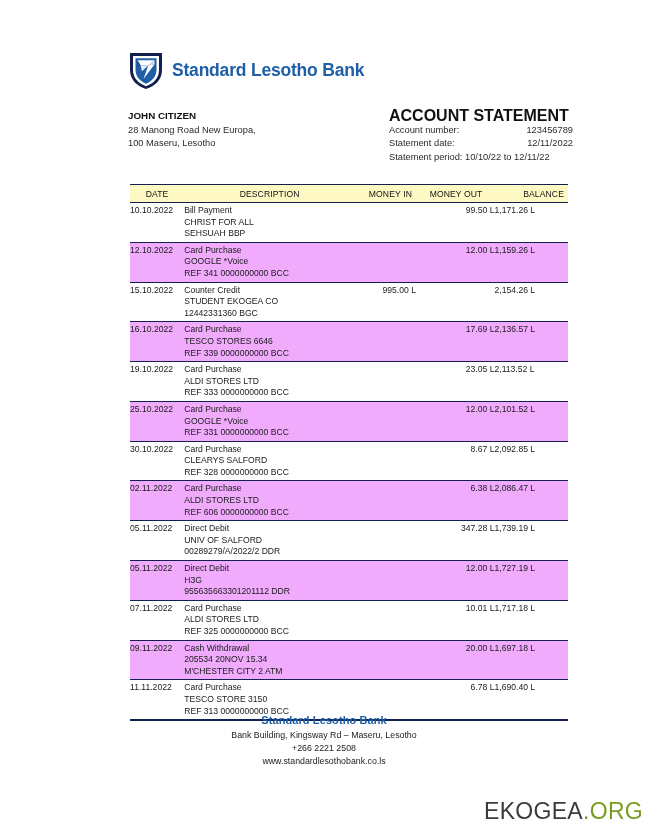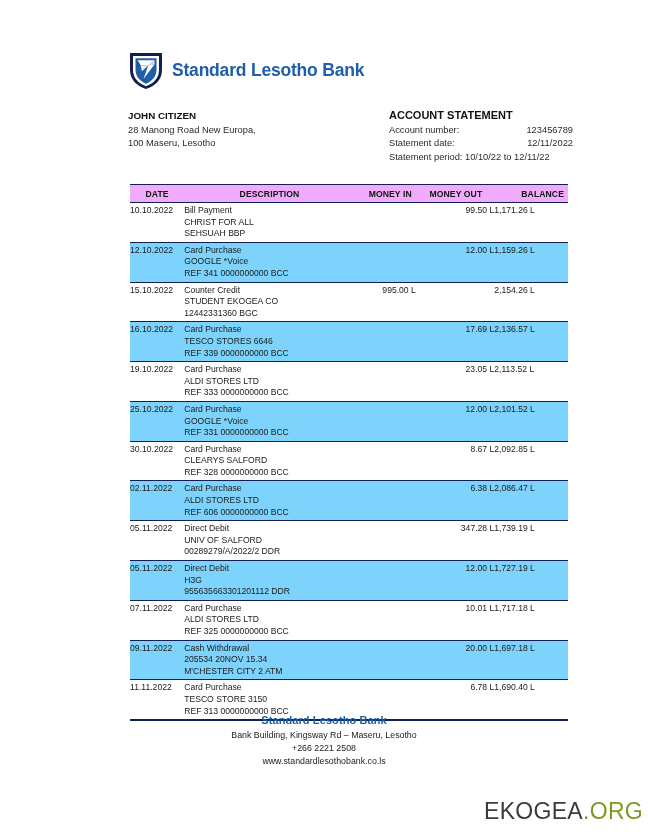--- a/index.html
+++ b/index.html
@@ -67,21 +67,21 @@
     position: absolute;
     left: 389px;
     top: 109px;
     font-size: 9.3px;
     line-height: 13.5px;
     color: #2b2b2b;
     width: 200px;
   }
   .stmt-title {
     font-weight: bold;
-    font-size: 11px;
+    font-size: 16px;
     color: #111;
     margin-bottom: 1px;
   }
   .stmt-row {
     position: relative;
     height: 13.5px;
     white-space: nowrap;
   }
   .stmt-row .lbl { display: inline-block; }
   .stmt-row .val {
@@ -97,40 +97,40 @@
   .tbl {
     position: absolute;
     left: 130px;
     top: 184px;
     width: 438px;
     border-collapse: collapse;
     font-size: 8.6px;
     color: #1a1a1a;
   }
   .tbl thead th {
-    background: #f0abfc;
+    background: #fef9c3;
     font-size: 8.6px;
-    font-weight: bold;
+    font-weight: normal;
     color: #111;
     padding: 4px 0 3px 0;
     border-top: 1.6px solid #13204f;
     border-bottom: 1.6px solid #13204f;
     letter-spacing: 0.1px;
   }
   .col-date   { width: 56px;  text-align: center; }
   .col-desc   { width: 168px; text-align: center;   padding-left: 6px !important; }
   .col-in     { width: 68px;  text-align: right;  padding-right: 4px !important; }
   .col-out    { width: 72px;  text-align: right;  padding-right: 12px !important; }
   .col-bal    { width: 74px;  text-align: right;  padding-right: 4px !important; }
 
   .tbl tbody tr {
     border-bottom: 1.3px solid #13204f;
   }
   .tbl tbody tr.shaded {
-    background: #7dd3fc;
+    background: #f0abfc;
   }
   .tbl tbody td {
     padding: 2px 0 2px 0;
     vertical-align: top;
     line-height: 11.6px;
   }
   td.c-date {
     text-align: left;
     vertical-align: middle;
     white-space: nowrap;

